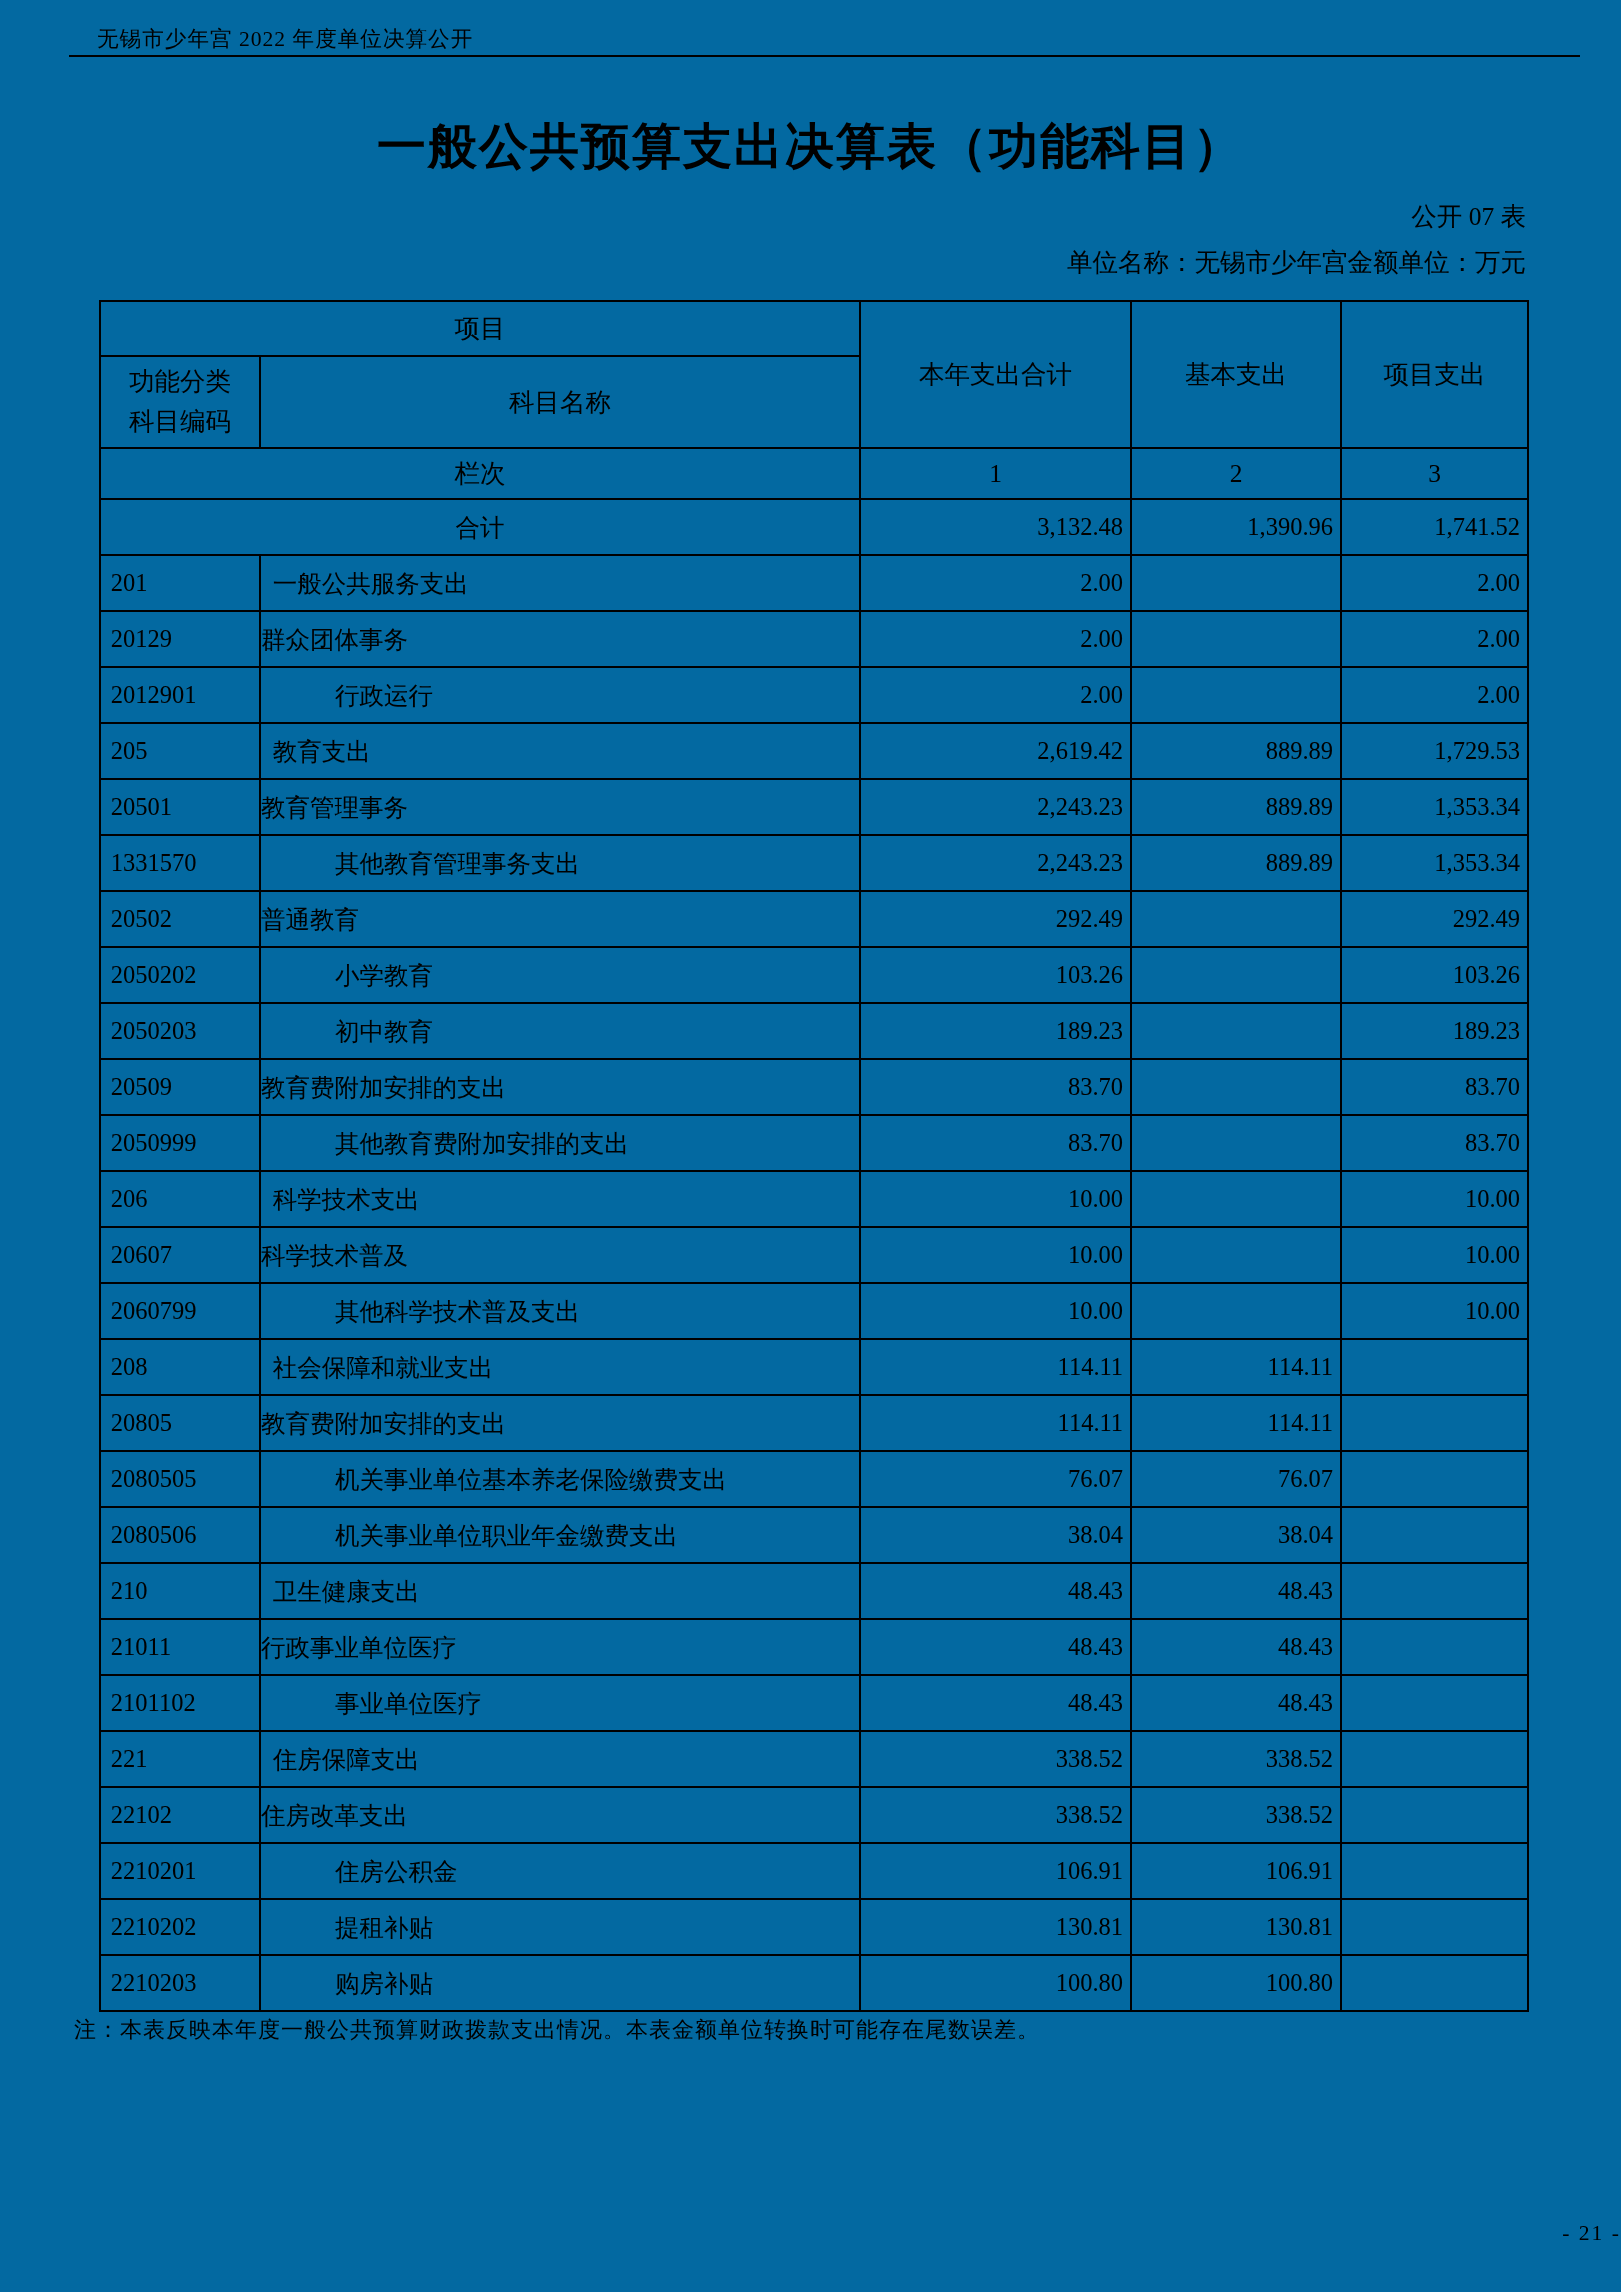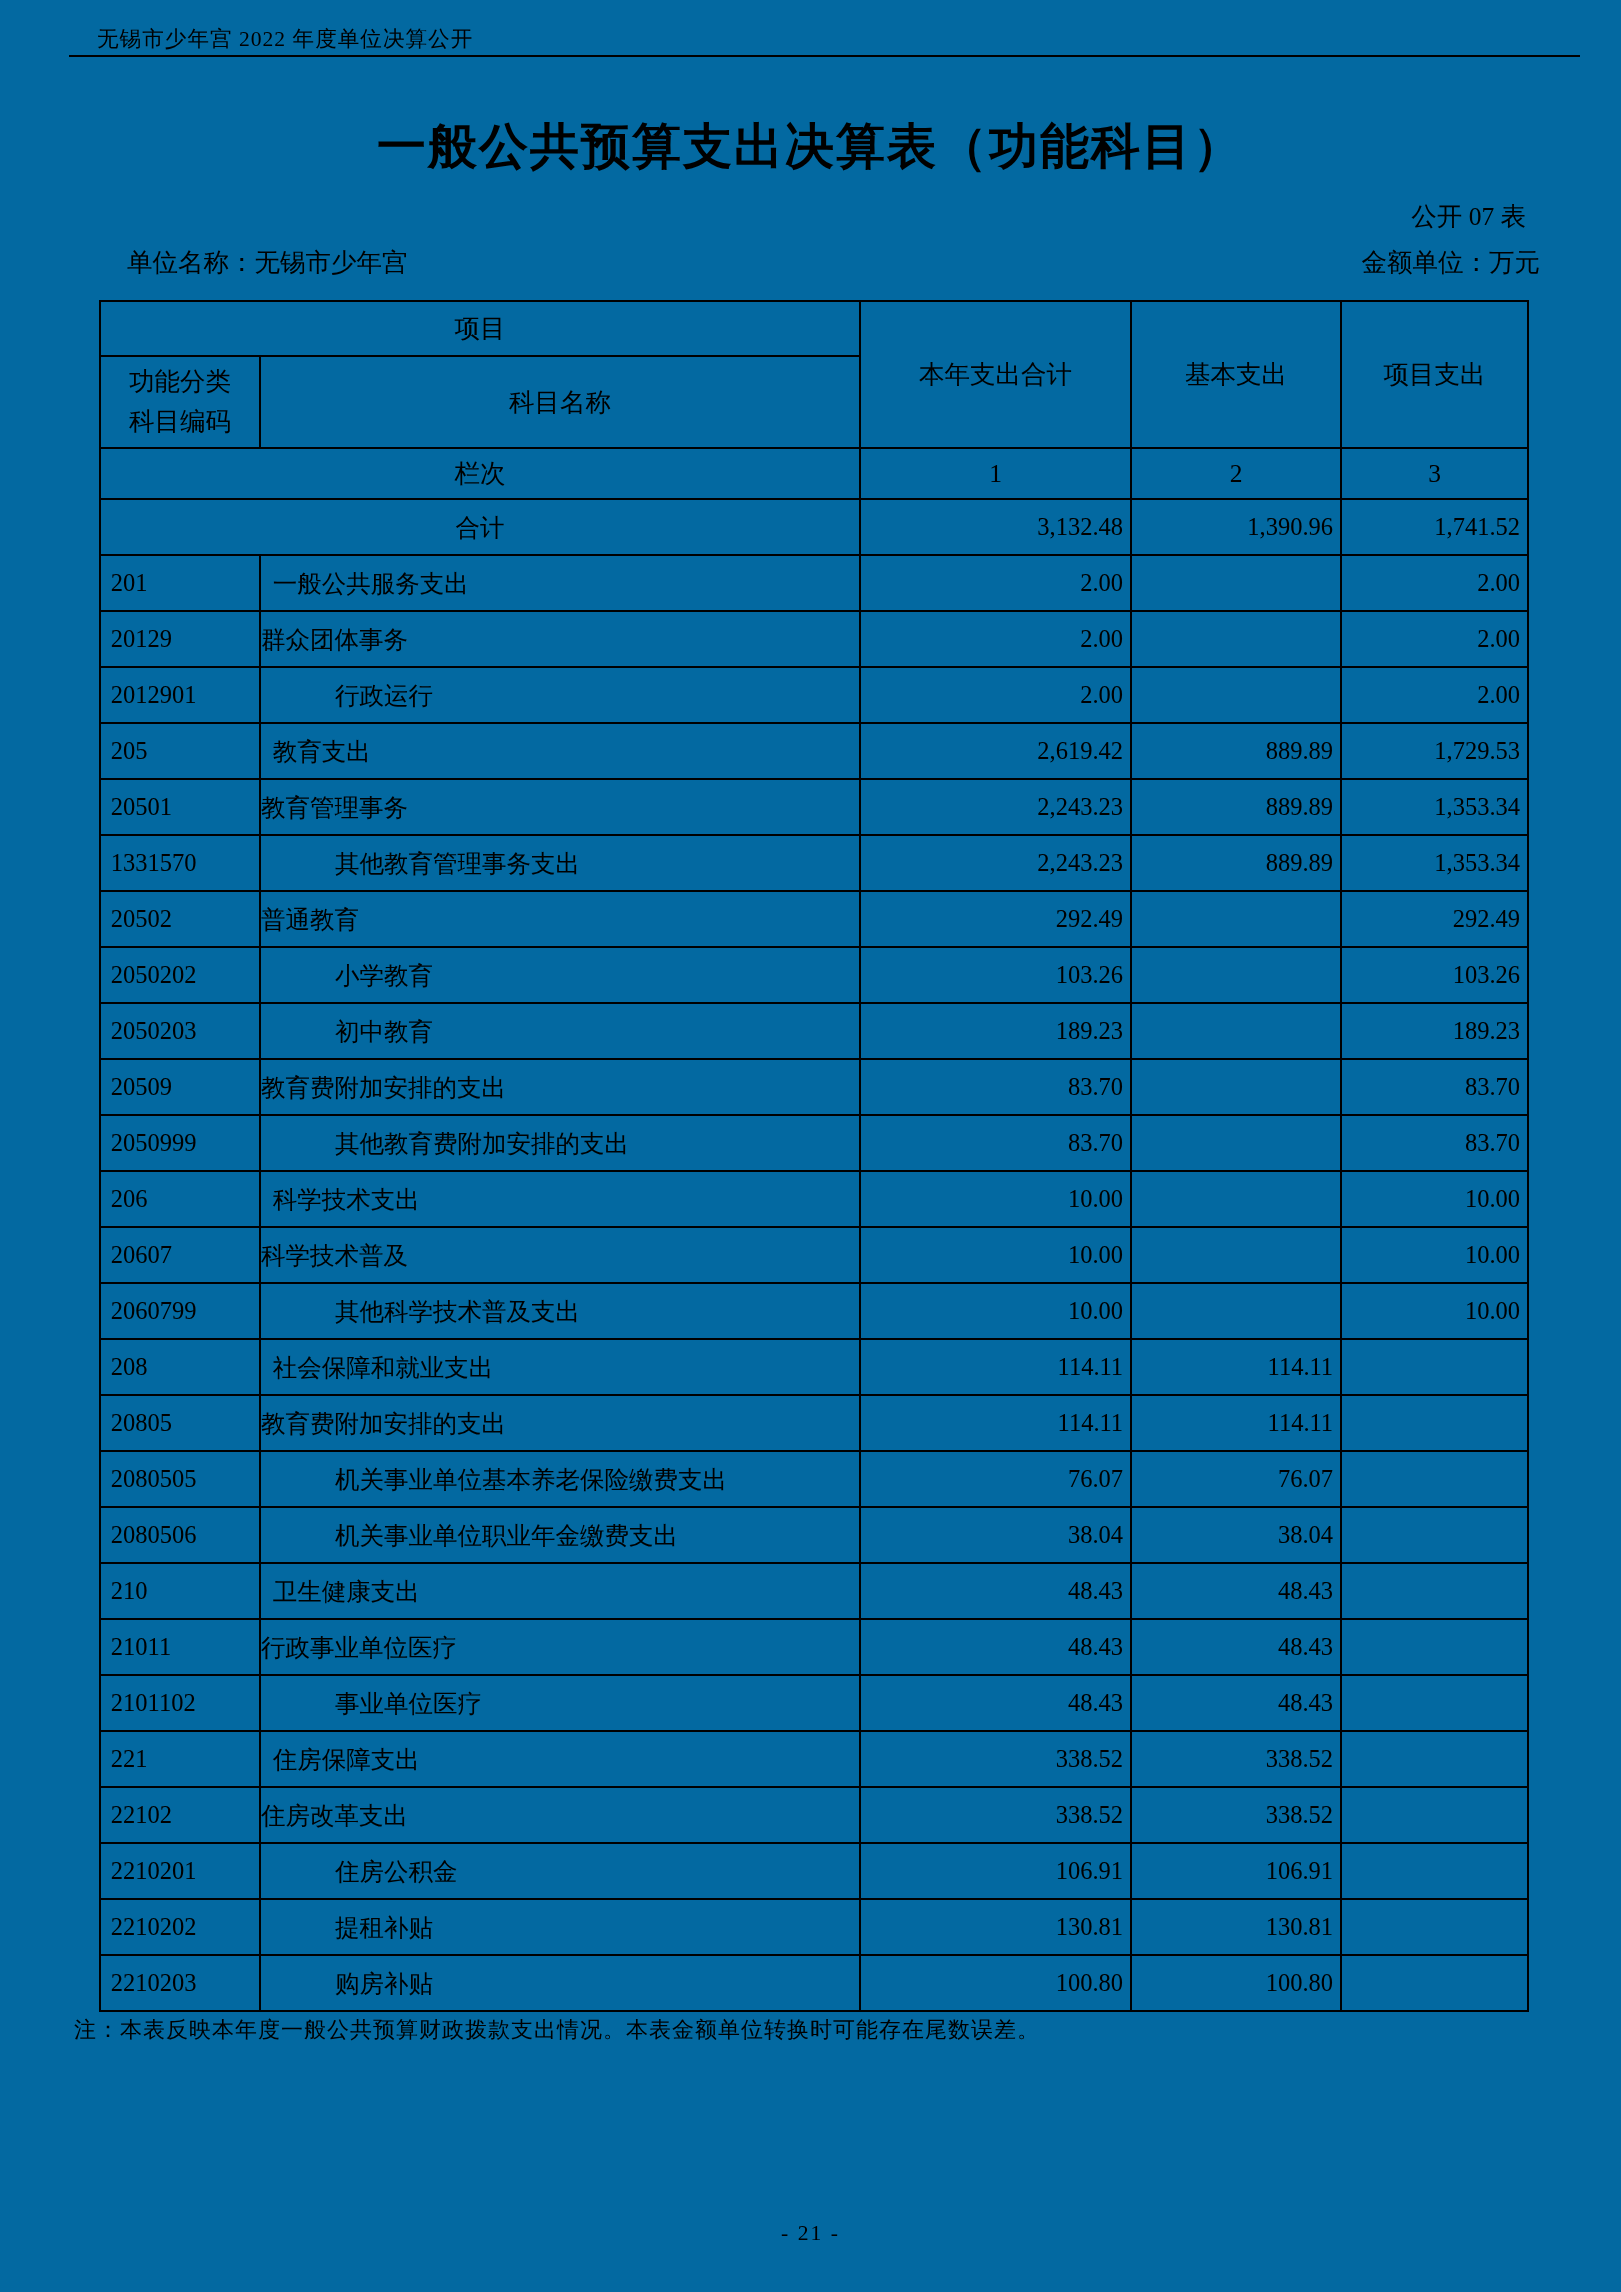--- a/index.html
+++ b/index.html
@@ -42,28 +42,27 @@
   }
   .table-no {
     position: absolute;
     right: 95px;
     top: 199px;
     font-size: 25.5px;
     white-space: nowrap;
   }
   .meta-row {
     position: absolute;
-    left: 127px;
+    left: 113px;
     top: 245px;
     width: 1413px;
     display: flex;
-    justify-content: space-between;
+    justify-content: flex-end;
     font-size: 25.5px;
     white-space: nowrap;
-    gap: 29px;
   }
   table.budget-table {
     position: absolute;
     left: 99px;
     top: 300px;
     width: 1427px;
     table-layout: fixed;
     border-collapse: collapse;
     border: 2.9px solid #000;
   }
@@ -95,21 +94,21 @@
     top: 2015px;
     font-size: 22px;
     letter-spacing: 1px;
     white-space: nowrap;
   }
   .page-number {
     position: absolute;
     left: 0;
     right: 0;
     top: 2221px;
-    text-align: center;
+    text-align: right;
     font-size: 21.6px;
     letter-spacing: 2px;
   }
 </style>
 </head>
 <body>
 
 <div class="page">
 
   <div class="doc-header">无锡市少年宫 2022 年度单位决算公开</div>

